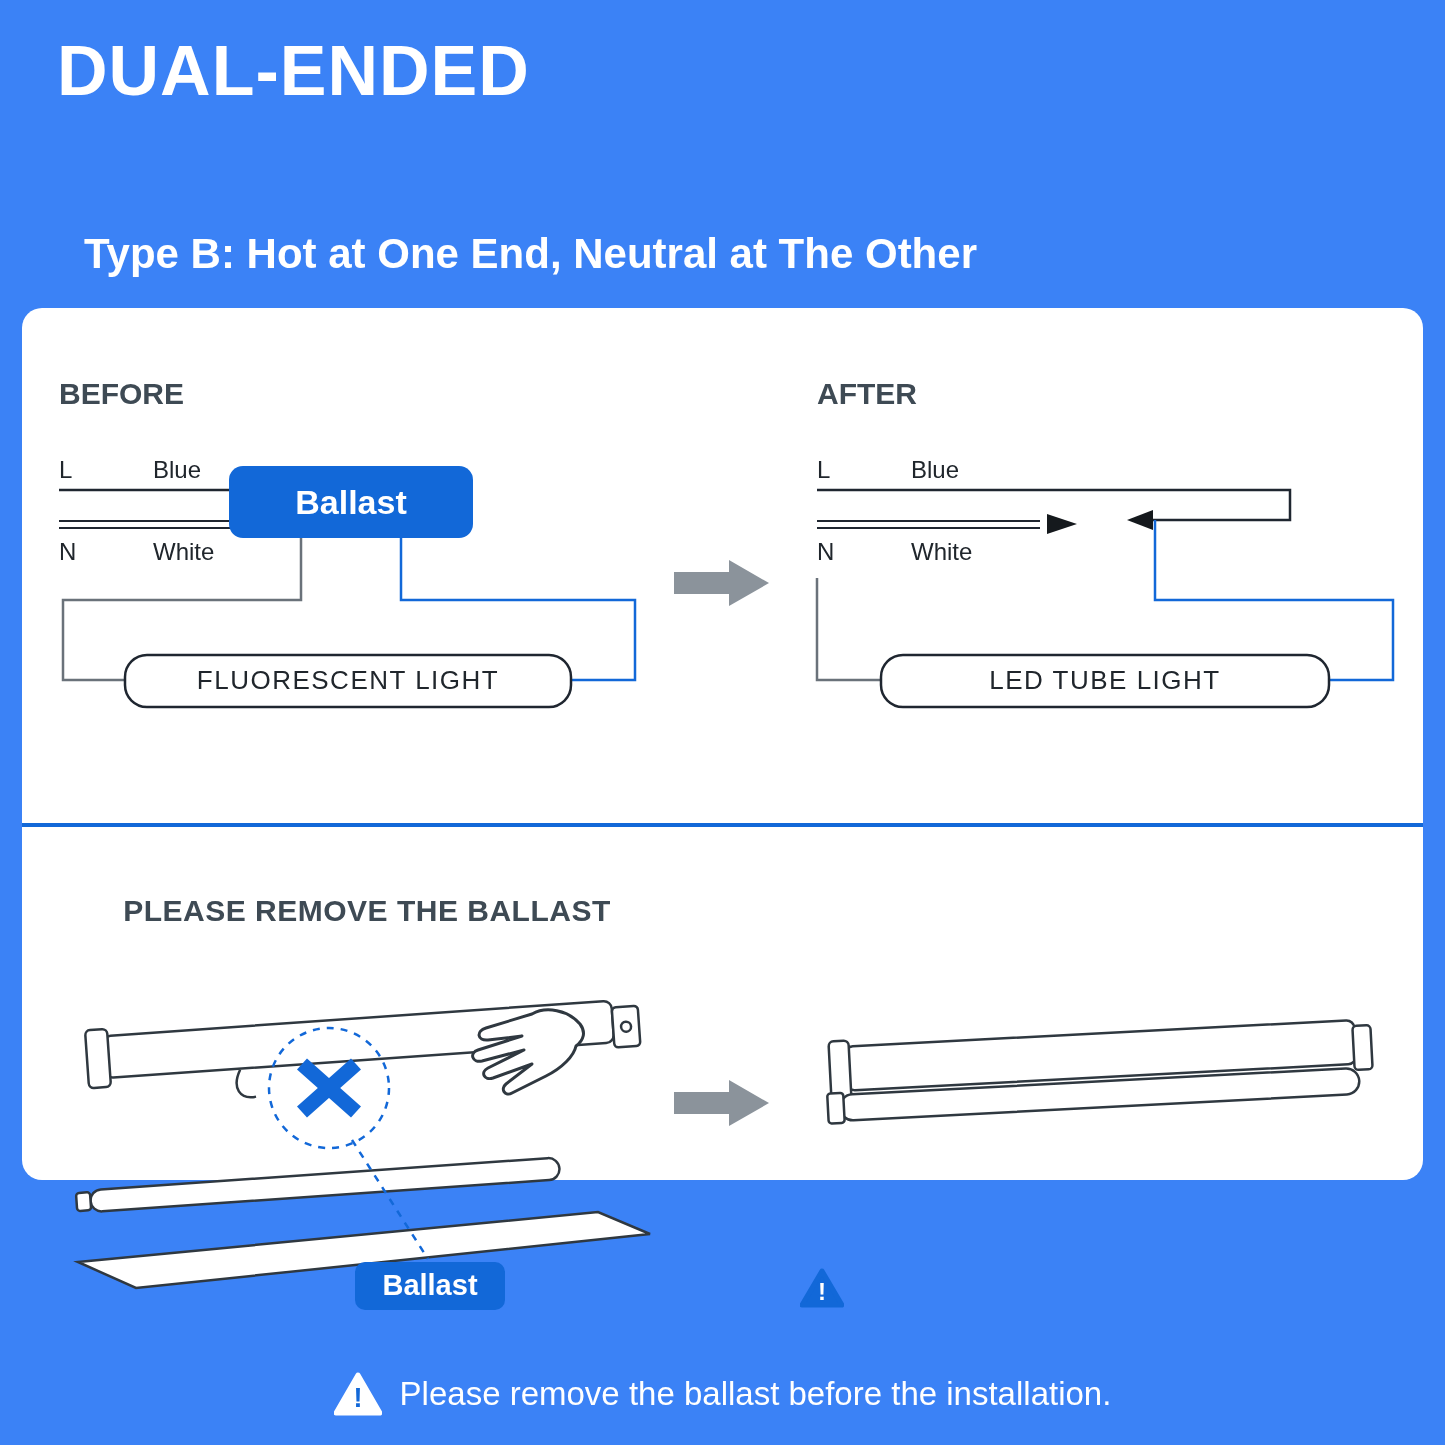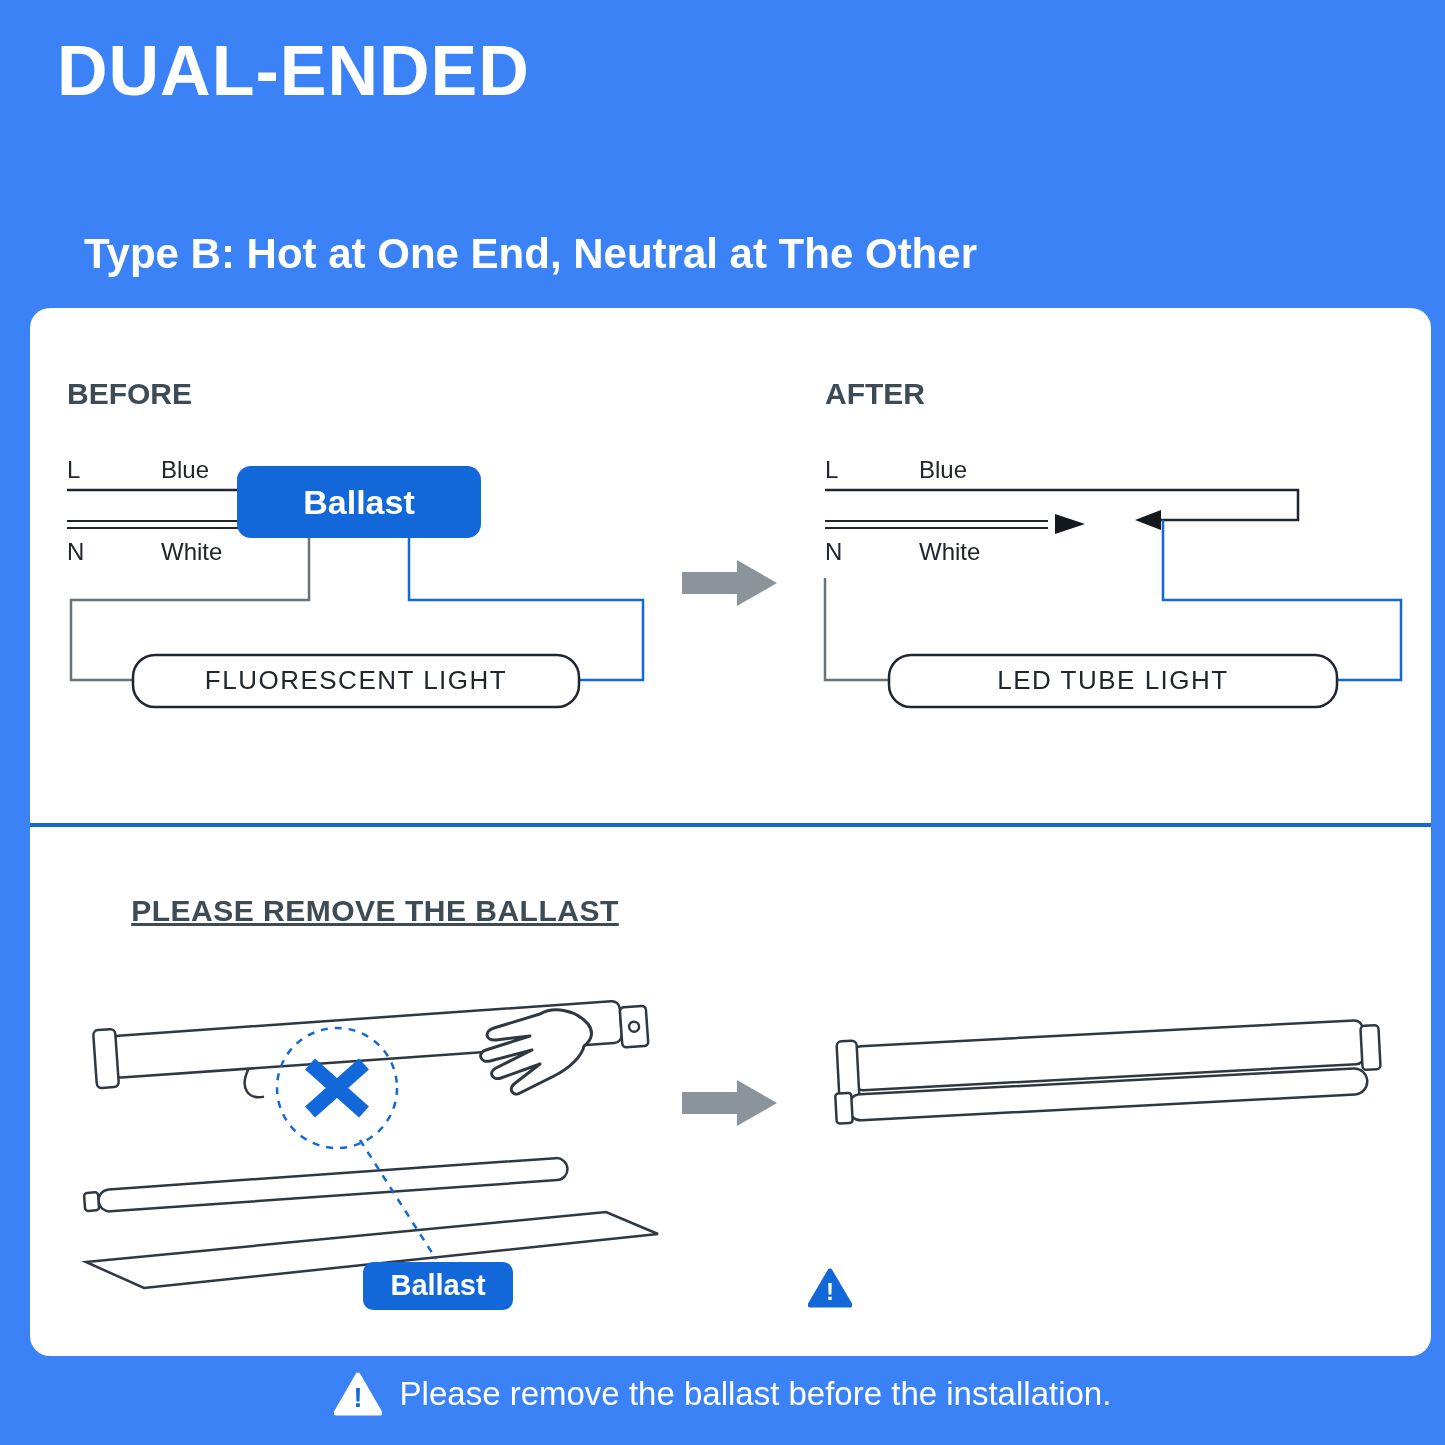--- a/index.html
+++ b/index.html
@@ -9,33 +9,33 @@
   }
   .title {
     position:absolute; left:57px; top:24px; color:#ffffff;
     font-weight:bold; font-size:70px; line-height:94px; letter-spacing:1px;
   }
   .subtitle {
     position:absolute; left:48px; top:230px; color:#ffffff;
     font-weight:bold; font-size:42px;margin-left:36px;
   }
   .panel {
-    position:absolute; left:30px; top:308px; width:1401px; height:1048px;
+    position:absolute; left:22px; top:308px; width:1401px; height:872px;
     background:#ffffff; border-radius:20px;
   }
   .divider { position:absolute; left:0; top:515px; width:100%; height:4px; background:#1268D8; }
   .diagram-before { position:absolute; left:35px; top:60px; }
   .diagram-after  { position:absolute; left:793px; top:60px; }
   .arrow-top    { position:absolute; left:652px; top:252px; }
   .arrow-bottom { position:absolute; left:652px; top:772px; }
   .step-heading {
     position:absolute; top:586px; width:620px; text-align:center;
     font-size:30px; font-weight:bold; color:#3E4A54; letter-spacing:0.5px;
   }
-  .step-heading.left  { left:35px;text-decoration:underline; }
+  .step-heading.left  { left:35px; }
   .step-heading.right { left:778px; }
   .illus-left  { position:absolute; left:28px;  top:636px; }
   .illus-right { position:absolute; left:765px; top:655px; }
   .install-note {
     position:absolute; left:778px; top:960px; display:flex; align-items:center;
     gap:16px; color:#1268D8; font-size:29px;
   }
   .footer {
     position:absolute; left:0; top:1372px; width:100%;
     display:flex; justify-content:center; align-items:center; gap:18px;

